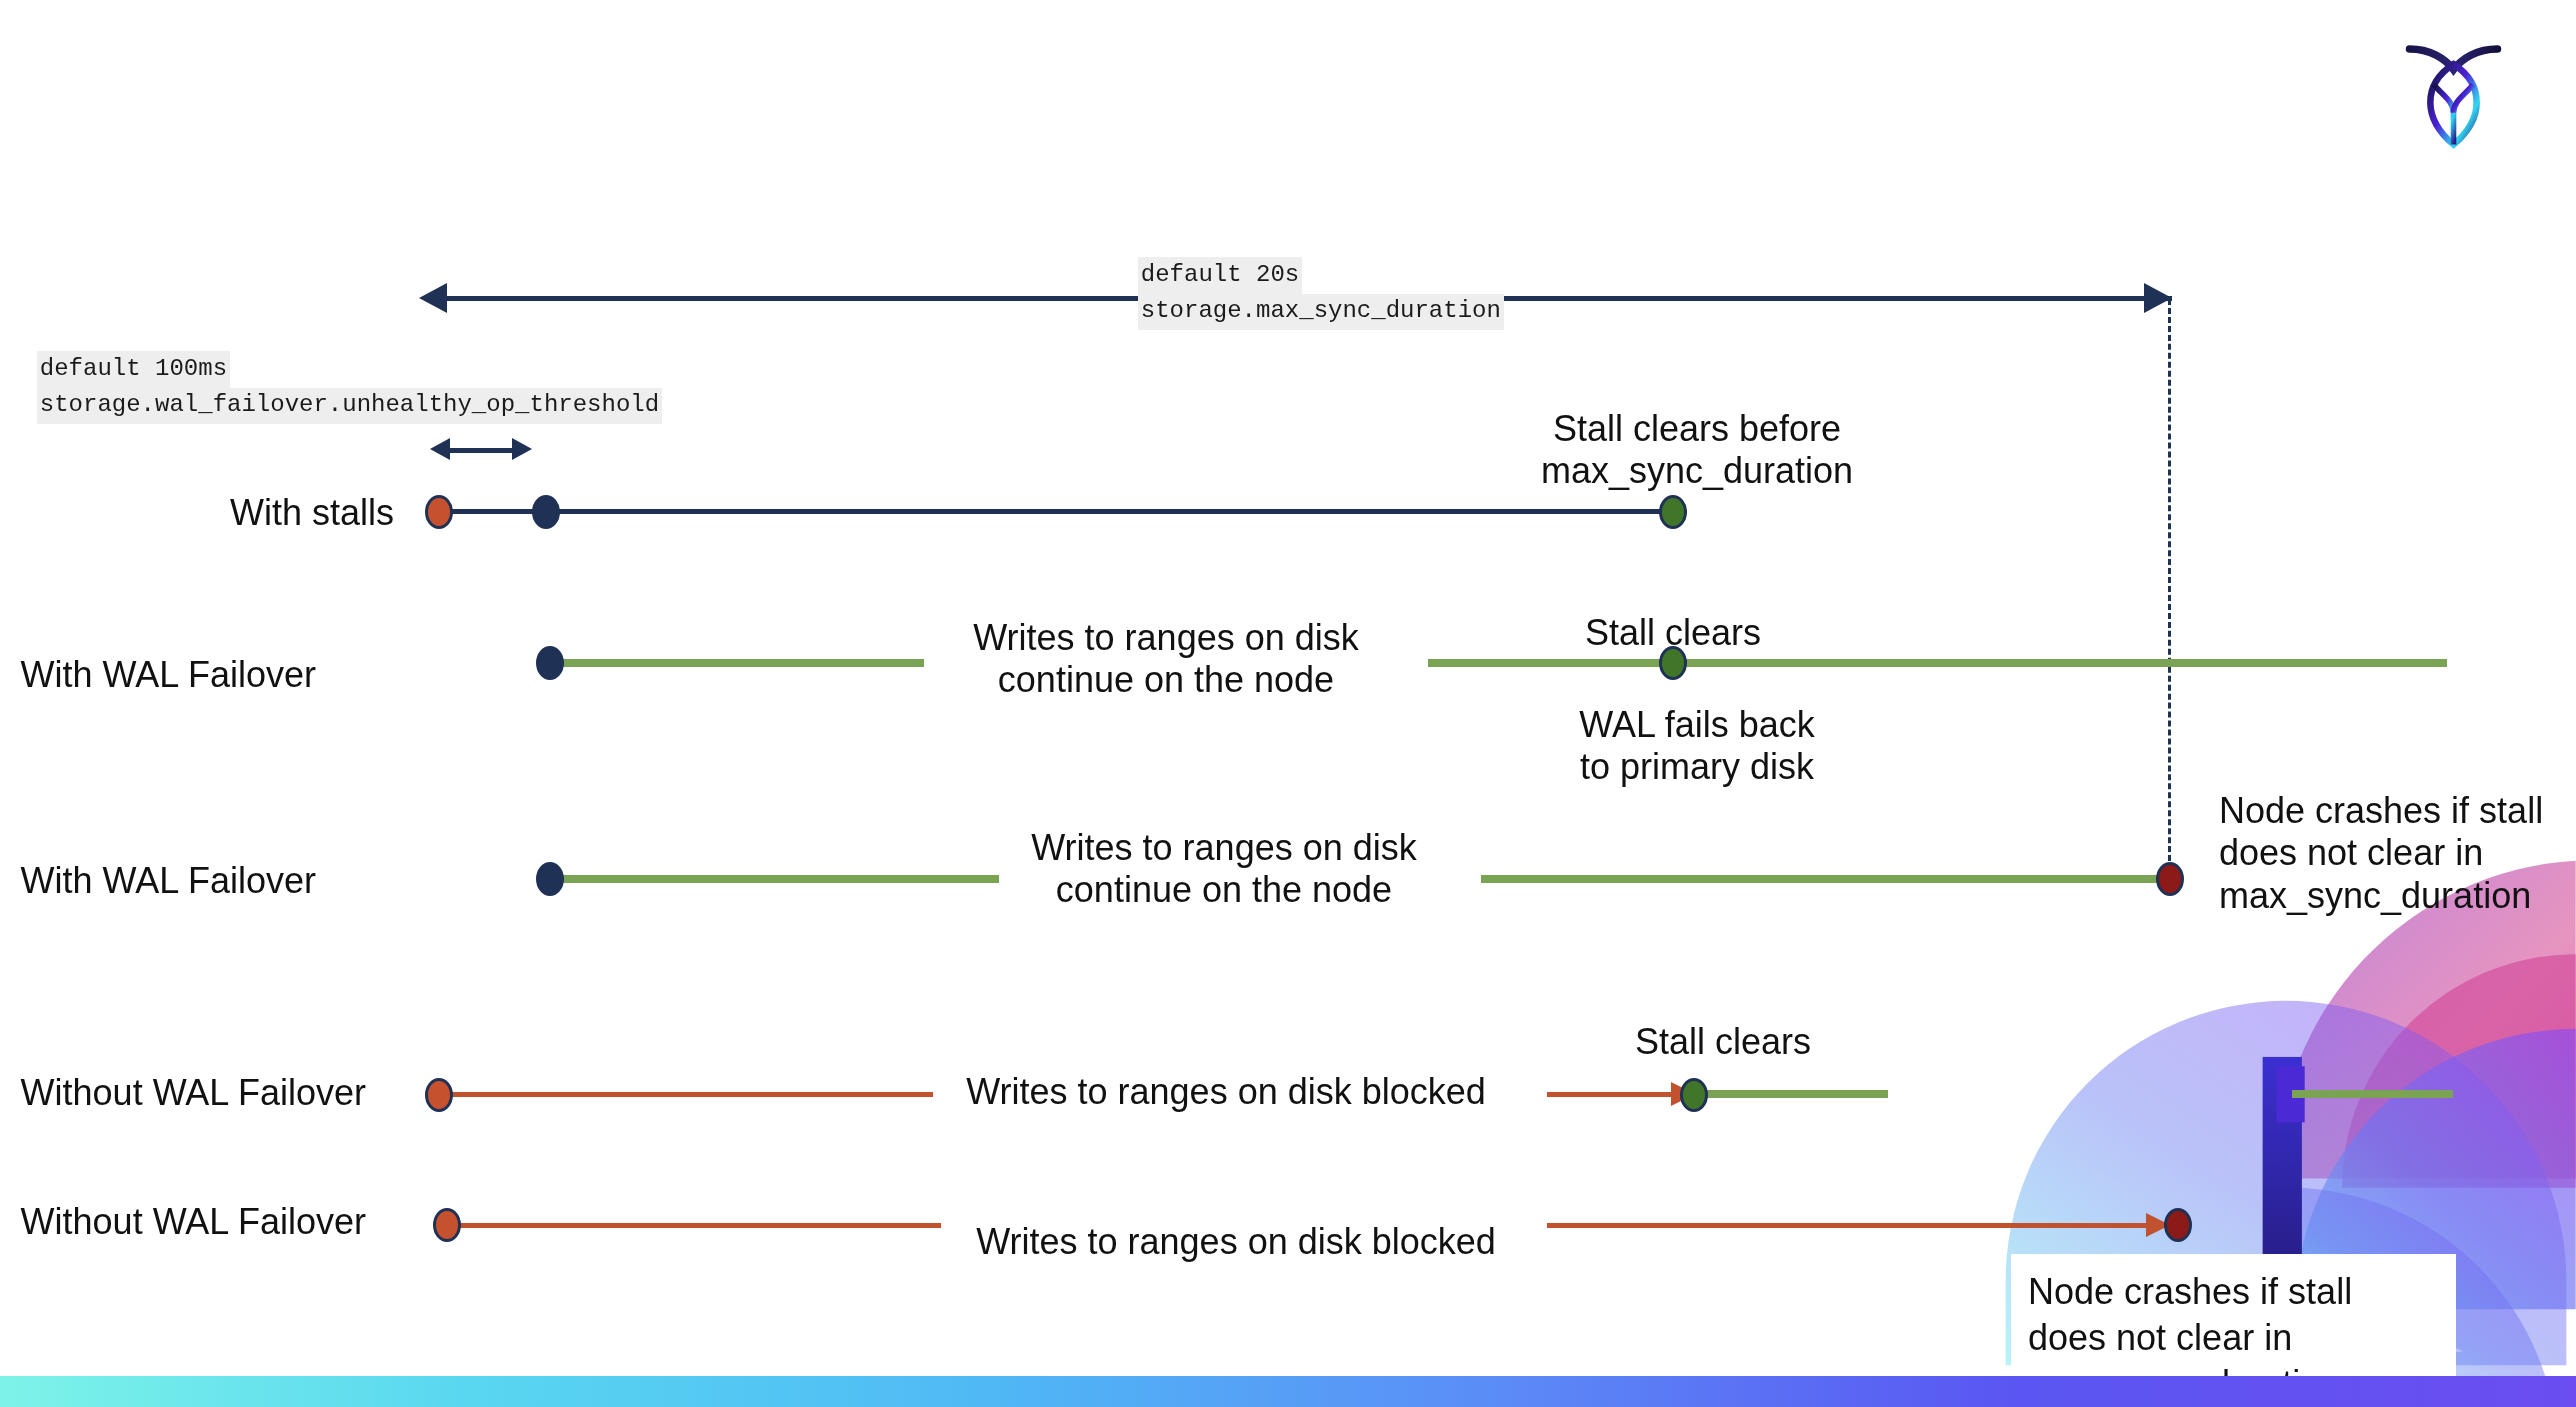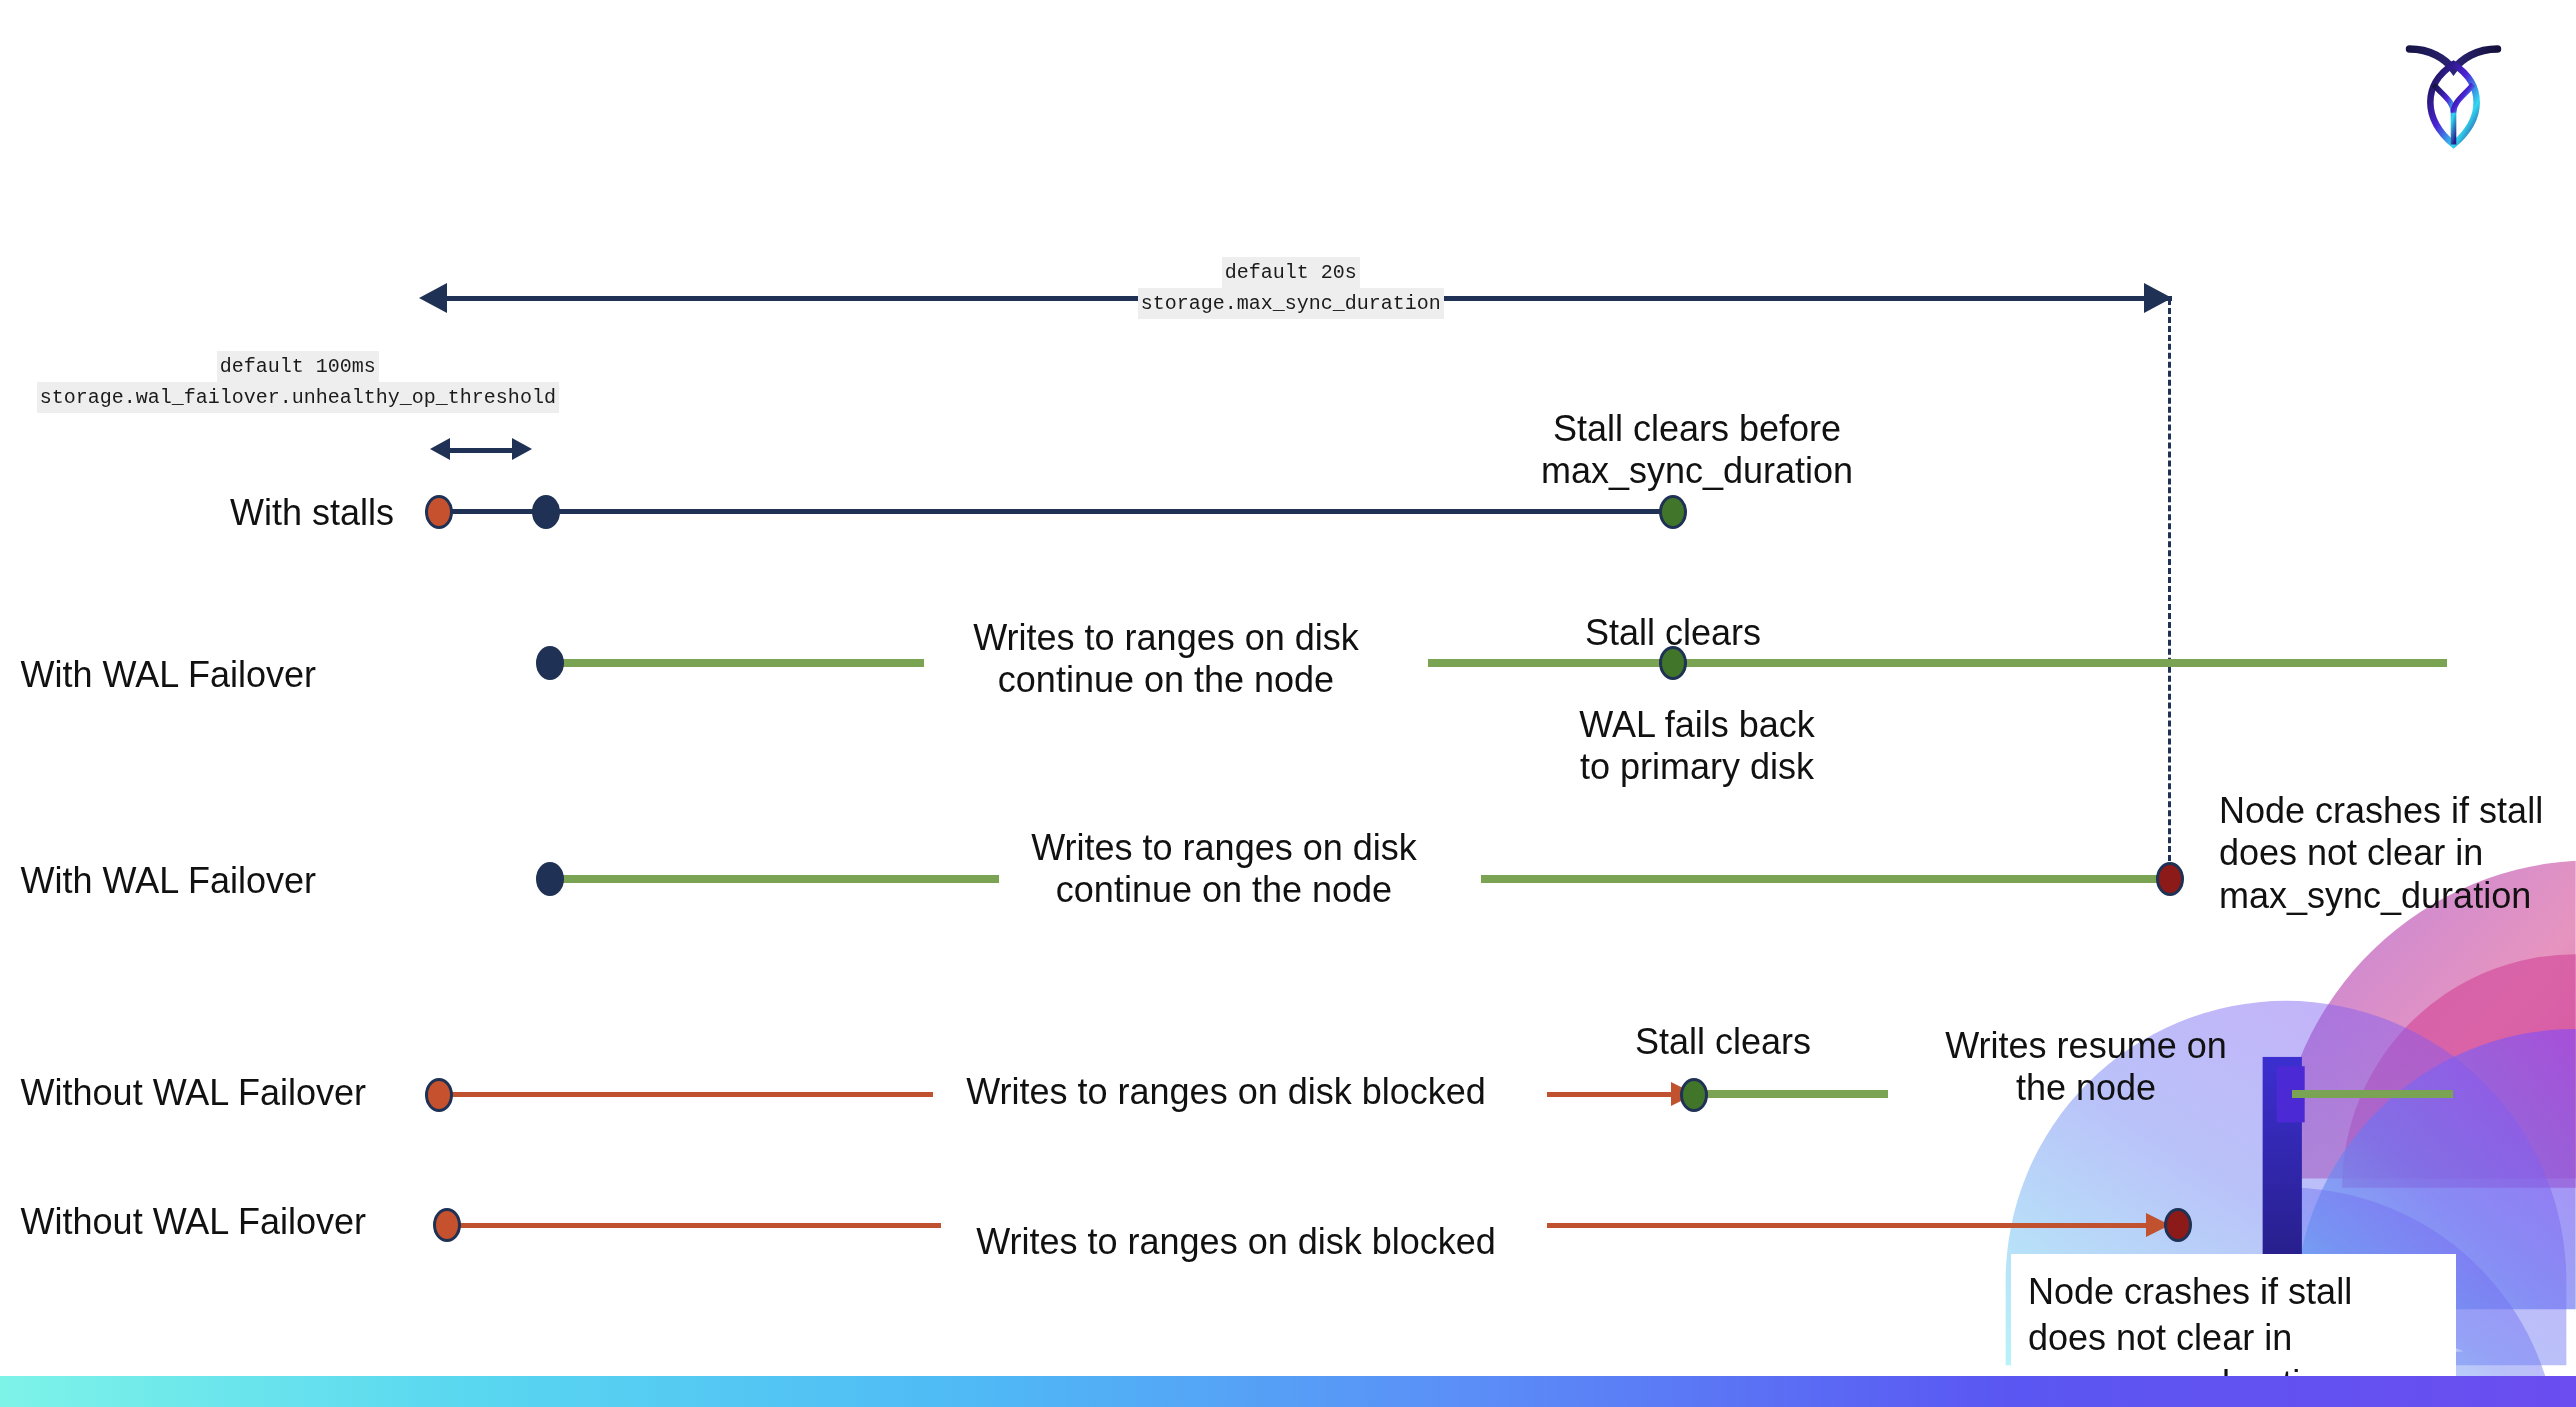--- a/index.html
+++ b/index.html
@@ -74,21 +74,21 @@
   .lbl{
     position:absolute;color:#111;font-size:36px;line-height:1.18;
     white-space:pre-line;
   }
   .lbl.c{text-align:center;transform:translateX(-50%);}
   .lbl.l{text-align:left;}
   .lbl.r{text-align:right;transform:translateX(-100%);}
 
   .code{
     position:absolute;font-family:"Liberation Mono", monospace;
-    font-size:20px;color:#1b1b1b;line-height:1.45;text-align:center;
+    font-size:24px;color:#1b1b1b;line-height:1.45;
   }
   .code span{background:#eeeeee;padding:0.9px 2.8px;display:inline-block;}
 
   .callout{
     position:absolute;background:#ffffff;color:#111;
     font-size:36px;line-height:1.28;white-space:pre-line;
     padding:15px 17px 17px 17px;
   }
 </style>
 </head>
@@ -217,22 +217,20 @@
   <div class="track orange" style="left:1547px;top:1092px;width:140px;"></div>
   <div class="ahead or-right" style="left:1671px;top:1082px;"></div>
   <div class="track green" style="left:1694px;top:1090px;width:194px;"></div>
   <div class="track green" style="left:2292px;top:1090px;width:161px;"></div>
 
   <div class="dot orange" style="left:439px;top:1095px;"></div>
   <div class="dot green" style="left:1694px;top:1095px;"></div>
 
   <div class="lbl c" style="left:1226px;top:1071px;width:598px;">Writes to ranges on disk  blocked</div>
   <div class="lbl c" style="left:1723px;top:1021px;width:374px;">Stall clears</div>
-  <div class="lbl c" style="left:2086px;top:1025px;width:449px;">Writes resume on
-the node</div>
 
   <div class="lbl l" style="left:20.6px;top:1201px;">Without WAL Failover</div>
 
   <div class="track orange" style="left:447px;top:1223px;width:494px;"></div>
   <div class="track orange" style="left:1547px;top:1223px;width:617px;"></div>
   <div class="ahead or-right" style="left:2146px;top:1213px;"></div>
 
   <div class="dot orange" style="left:447px;top:1225px;"></div>
   <div class="dot darkred" style="left:2178px;top:1225px;"></div>
 

